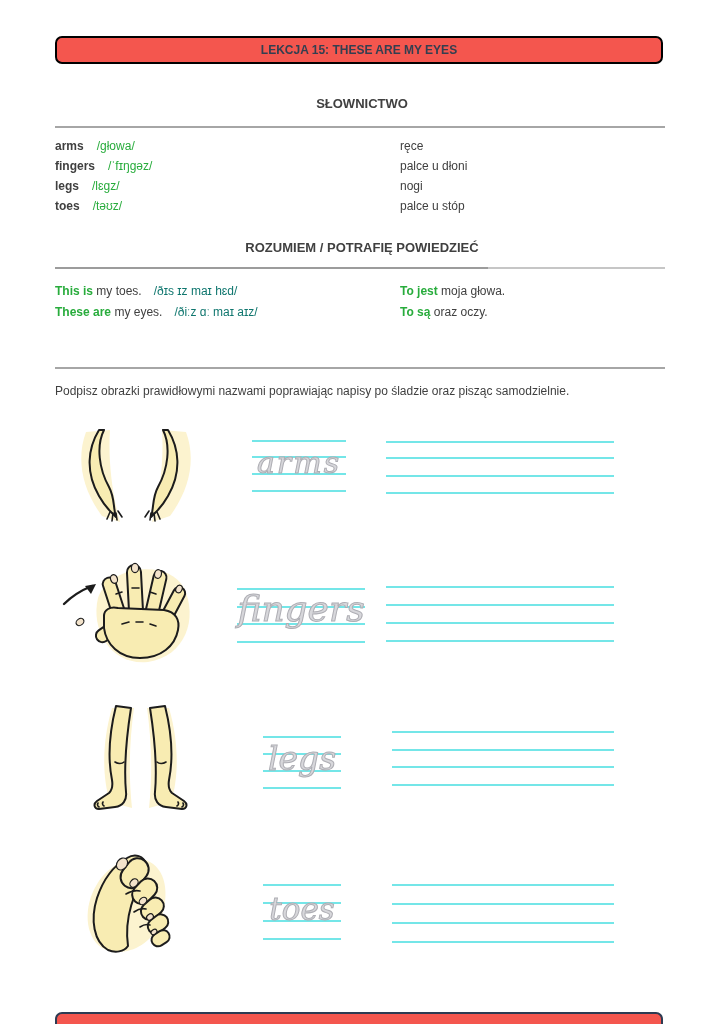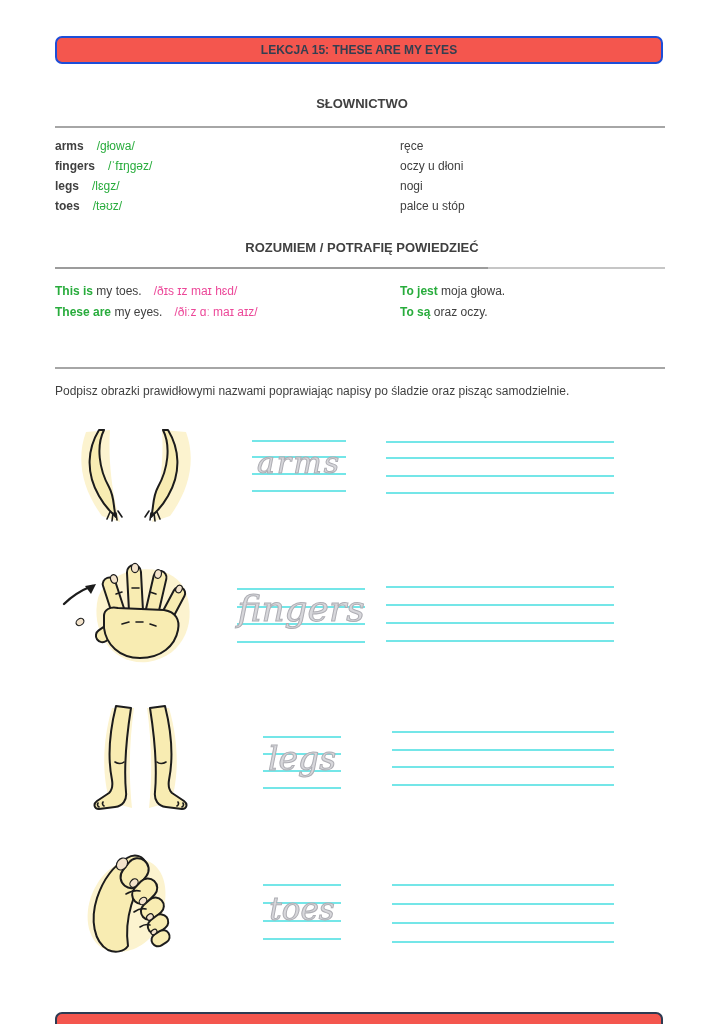--- a/index.html
+++ b/index.html
@@ -1,31 +1,31 @@
 <!DOCTYPE html>
 <html><head>
 <meta charset="utf-8">
 <style>
   html,body{margin:0;padding:0;background:#fff;}
   .page{position:relative;width:724px;height:1024px;background:#ffffff;overflow:hidden;
         font-family:"Liberation Sans",sans-serif;color:#404040;}
   .abs{position:absolute;}
-  .banner{position:absolute;left:55px;width:604px;background:#f4564e;border:2px solid #1d4ed8;
+  .banner{position:absolute;left:55px;width:604px;background:#f4564e;border:2px solid #000000;
           border-radius:7px;text-align:center;font-weight:bold;font-size:12px;color:#333f50;
           line-height:24px;height:24px;}
   .sec-title{position:absolute;left:0;width:724px;text-align:center;font-weight:bold;
              font-size:13px;color:#404040;}
   .rule{position:absolute;height:2px;background:#a6a6a6;}
   .vrow{position:absolute;left:55px;font-size:12px;white-space:nowrap;}
   .vword{font-weight:bold;color:#404040;}
   .vph{color:#28ac3c;margin-left:13px;}
   .vtr{position:absolute;left:400px;font-size:12px;color:#404040;white-space:nowrap;}
   .prow{position:absolute;left:55px;font-size:12px;white-space:nowrap;color:#404040;}
   .hl{color:#28ac3c;font-weight:bold;}
-  .ph2{color:#ec4899;margin-left:12px;}
+  .ph2{color:#0f766e;margin-left:12px;}
   .instr{position:absolute;left:55px;font-size:12px;color:#3f3f3f;}
   .lines{position:absolute;}
   .wline{position:absolute;left:0;right:0;height:1.5px;background:#74e6e8;}
   .traced{position:absolute;left:0;width:100%;text-align:center;line-height:1;
           font-family:"DejaVu Serif",serif;font-style:italic;color:#d7d7db;
           -webkit-text-stroke:1px #aeaeb4;}
   svg .sk{fill:#f8ecb2;stroke:#1c1c1c;stroke-width:2;stroke-linejoin:round;stroke-linecap:round;}
   svg .halo{fill:#fcf3cf;stroke:none;}
   svg .ln{fill:none;stroke:#1c1c1c;stroke-width:1.6;stroke-linecap:round;}
   svg .nail{fill:#f3e3cb;stroke:#1c1c1c;stroke-width:1.2;}
@@ -45,21 +45,21 @@
   <div class="rule" style="top:126px;left:55px;width:610px;"></div>
 
   <div class="vrow" style="top:139px;">
     <span class="vword">arms</span><span class="vph">/głowa/</span>
   </div>
   <div class="vtr" style="top:139px;">ręce</div>
 
   <div class="vrow" style="top:159px;">
     <span class="vword">fingers</span><span class="vph">/ˈfɪŋgəz/</span>
   </div>
-  <div class="vtr" style="top:159px;">oczy u dłoni</div>
+  <div class="vtr" style="top:159px;">palce u dłoni</div>
 
   <div class="vrow" style="top:179px;">
     <span class="vword">legs</span><span class="vph">/lɛgz/</span>
   </div>
   <div class="vtr" style="top:179px;">nogi</div>
 
   <div class="vrow" style="top:199px;">
     <span class="vword">toes</span><span class="vph">/təʊz/</span>
   </div>
   <div class="vtr" style="top:199px;">palce u stóp</div>

